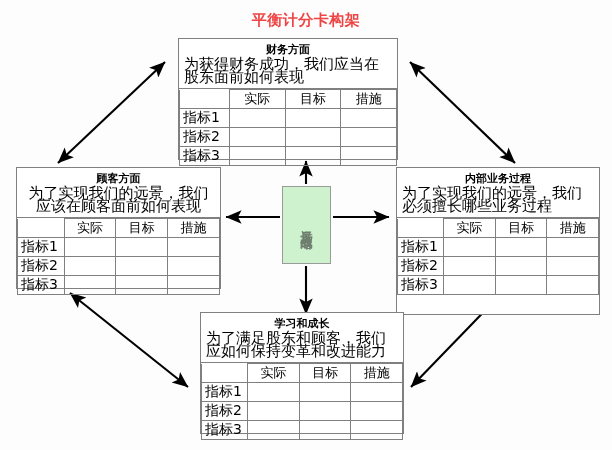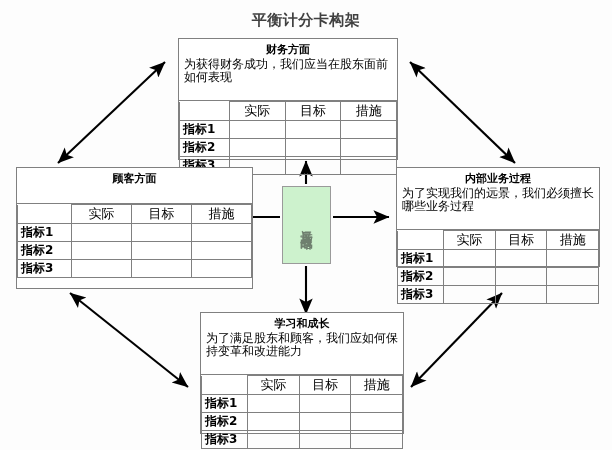--- a/index.html
+++ b/index.html
@@ -32,45 +32,45 @@
   }
 
   .page-title {
     position: absolute;
     left: 0;
     top: 11px;
     width: 612px;
     text-align: center;
     font-size: 15px;
     font-weight: bold;
-    color: #404040;
+    color: #ef4444;
     letter-spacing: 0.5px;
   }
 
   .perspective {
     position: absolute;
     background: #ffffff;
     border: 1px solid #808080;
     box-sizing: border-box;
   }
 
   .persp-head {
-    padding: 4px 5px 16px 5px;
+    padding: 4px 5px 4px 5px;
     border-bottom: 1px solid #808080;
   }
   .persp-title {
     text-align: center;
     font-weight: bold;
     font-size: 11px;
     color: #000000;
     line-height: 14px;
     margin-bottom: 1px;
   }
   .persp-desc {
-    font-size: 12px;
+    font-size: 15px;
     color: #000000;
     line-height: 13px;
   }
   .desc-left { text-align: left; }
   .desc-center { text-align: center; }
 
   table.scorecard {
     width: 100%;
     border-collapse: collapse;
     table-layout: fixed;
@@ -83,22 +83,22 @@
     font-weight: normal;
     color: #000000;
     box-sizing: border-box;
   }
   table.scorecard th {
     text-align: center;
     font-size: 13px;
   }
   table.scorecard td.rowlabel {
     text-align: left;
-    font-size: 12px;
-    font-weight: bold;
+    font-size: 14px;
+    font-weight: normal;
   }
   table.scorecard col.c-label { width: 23%; }
   table.scorecard col.c-val { width: 25.6%; }
   table.scorecard tr.header-row td.corner { border-top: none; }
 
   
   #center-box {
     position: absolute;
     left: 282px;
     top: 186px;
@@ -202,23 +202,24 @@
         <tr>
           <td class="rowlabel">指标3</td>
           <td></td>
           <td></td>
           <td></td>
         </tr>
       </tbody>
     </table>
   </div>
 
-  <div class="perspective" id="box-customer" style="left:16px; top:167px; width:237px; height:122px;">
+  <div class="perspective" id="box-customer" style="left:16px; top:167px; width:205px; height:122px;">
     <div class="persp-head">
       <div class="persp-title">顾客方面</div>
+      <div class="persp-desc desc-center">为了实现我们的远景，我们应该在顾客面前如何表现</div>
     </div>
     <table class="scorecard">
       <colgroup>
           <col class="c-label">
           <col class="c-val">
           <col class="c-val">
           <col class="c-val">
         </colgroup>
       <tbody>
         <tr class="header-row">
@@ -242,21 +243,21 @@
         <tr>
           <td class="rowlabel">指标3</td>
           <td></td>
           <td></td>
           <td></td>
         </tr>
       </tbody>
     </table>
   </div>
 
-  <div class="perspective" id="box-internal" style="left:396px; top:167px; width:204px; height:100px;">
+  <div class="perspective" id="box-internal" style="left:396px; top:167px; width:204px; height:148px;">
     <div class="persp-head">
       <div class="persp-title">内部业务过程</div>
       <div class="persp-desc desc-left">为了实现我们的远景，我们必须擅长哪些业务过程</div>
     </div>
     <table class="scorecard">
       <colgroup>
           <col class="c-label">
           <col class="c-val">
           <col class="c-val">
           <col class="c-val">

